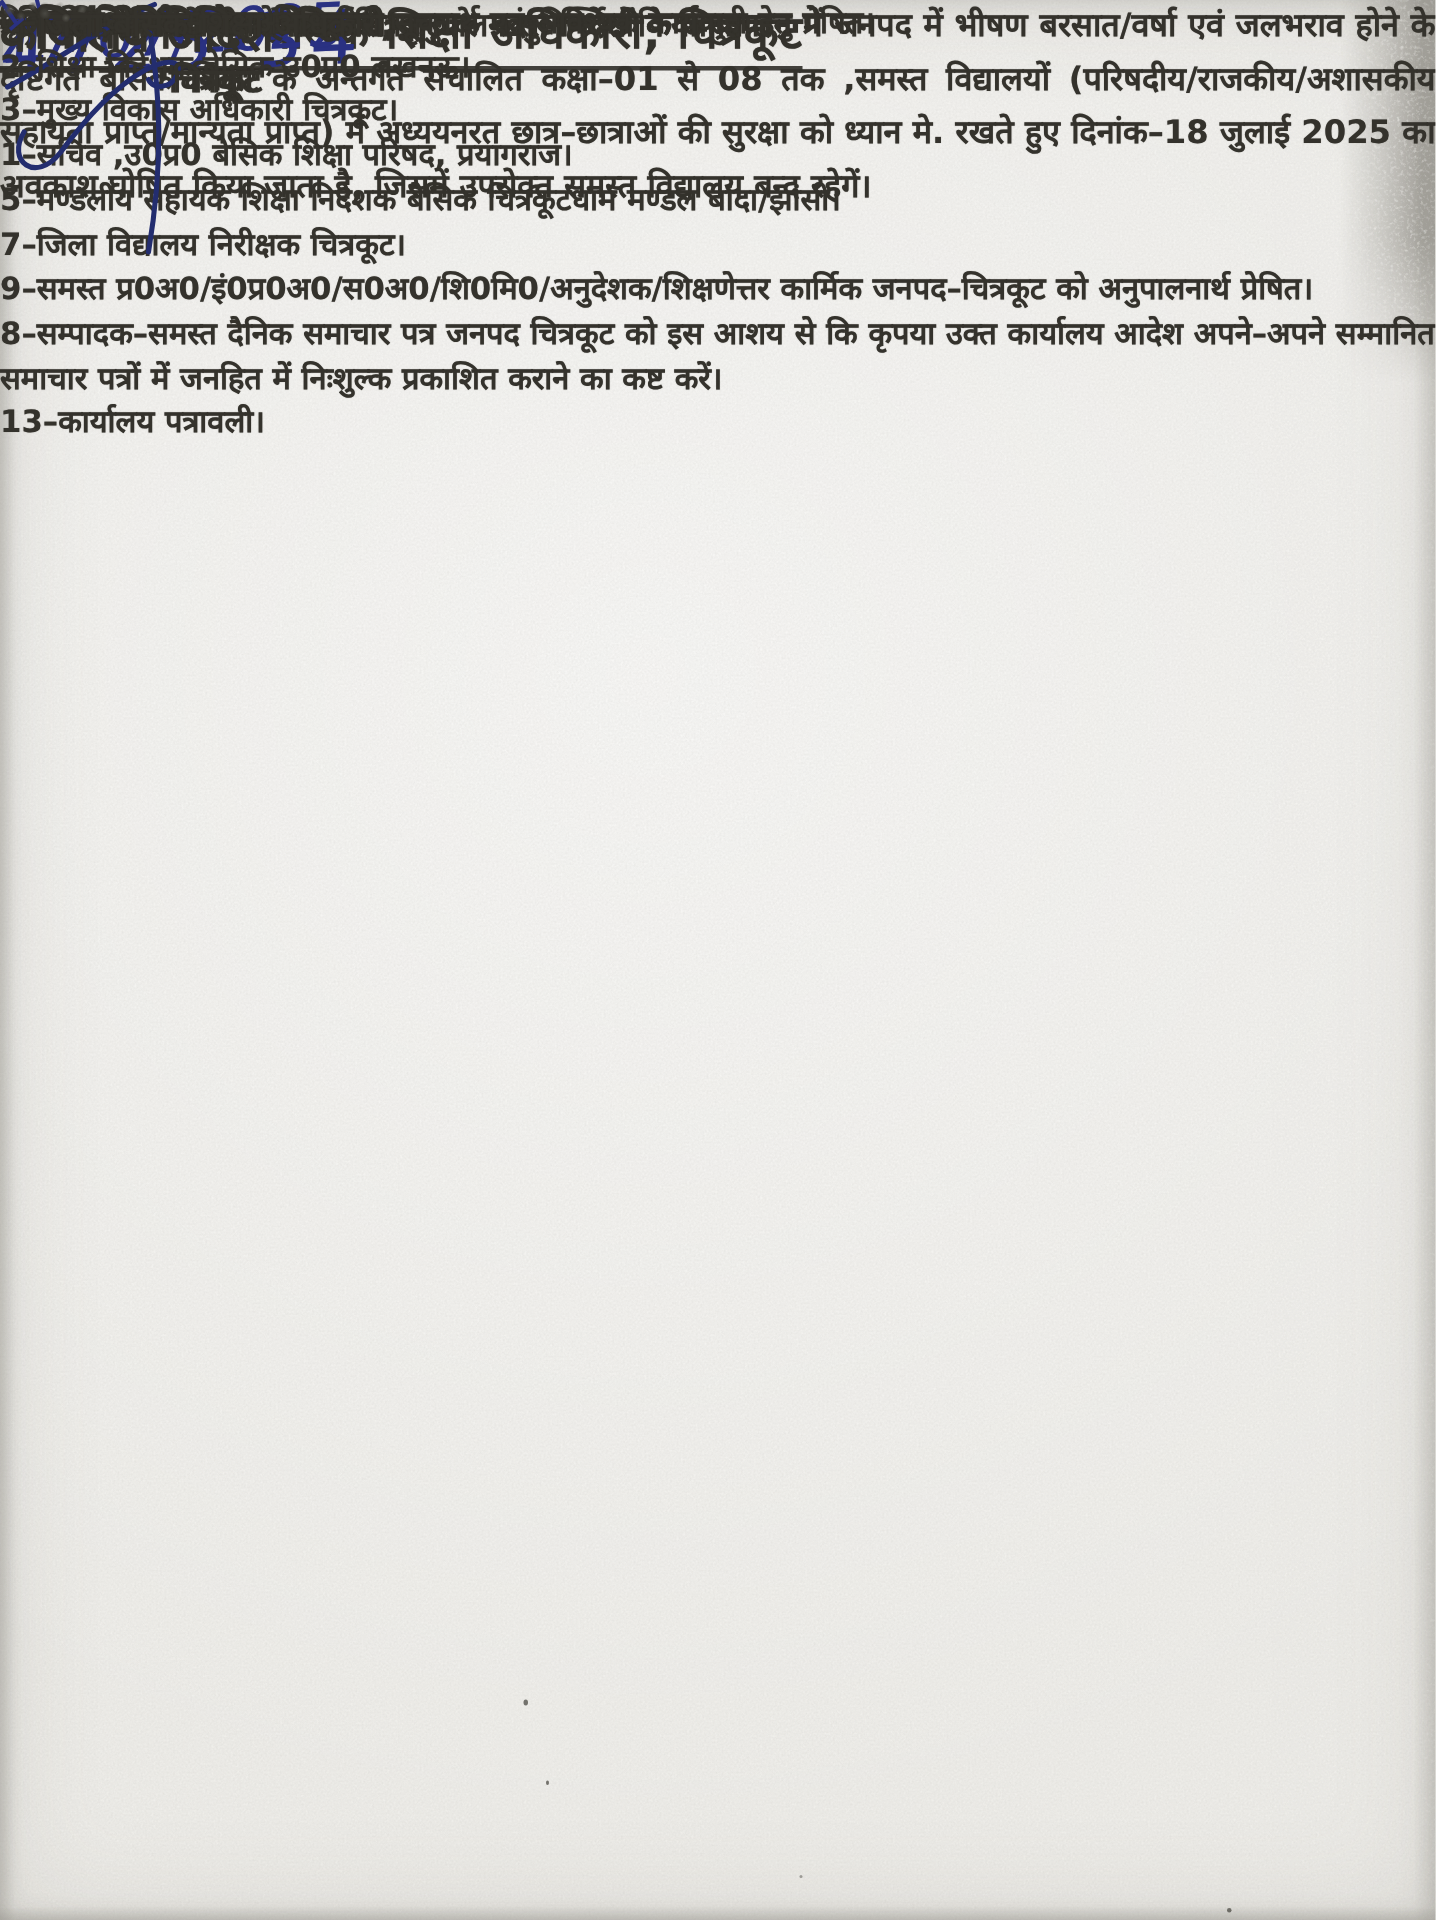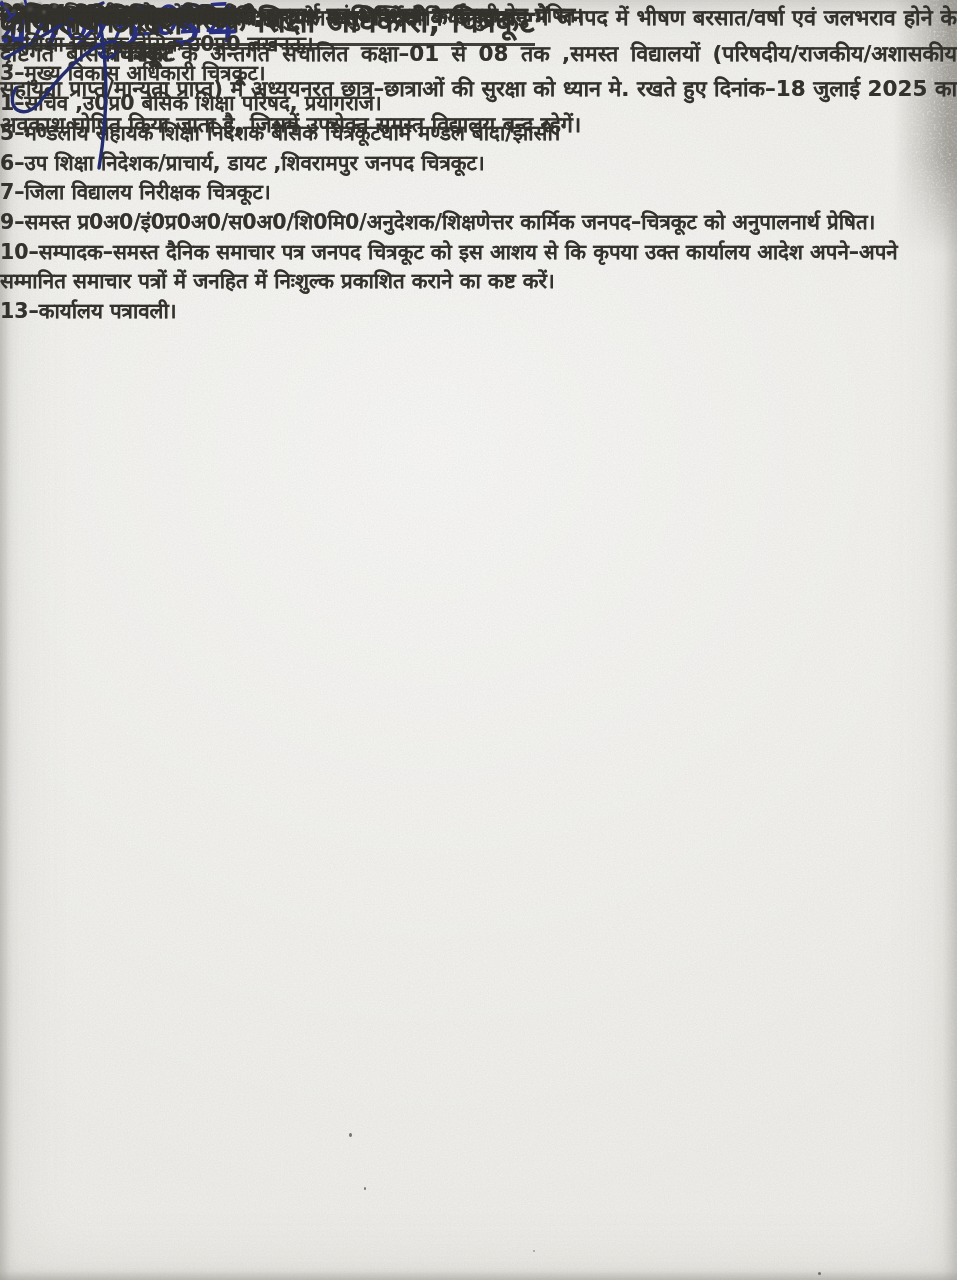--- a/index.html
+++ b/index.html
@@ -144,24 +144,23 @@
   </div>
 
   <div class="abs ref-line print">पृ0सं0 एवं दिनांक उपरोक्तानुसार ।</div>
   <div class="abs copy-line print">प्रतिलिपि–निम्नलिखित अधिकारियो सूचनार्थ एवं आवश्यक कार्यवाही हेतु प्रेषित।</div>
   <div class="abs dist print">
     <div class="dist-item">1–जिलाधिकारी महोदय चित्रकूट।</div>
     <div class="dist-item">2–शिक्षा निदेशक बेसिक उ0प्र0 लखनऊ।</div>
     <div class="dist-item">3–मुख्य विकास अधिकारी चित्रकूट।</div>
     <div class="dist-item">1–सचिव ,उ0प्र0 बेसिक शिक्षा परिषद, प्रयागराज।</div>
     <div class="dist-item">5–मण्डलीय सहायक शिक्षा निदेशक बेसिक चित्रकूटधाम मण्डल बांदा/झांसी।</div>
-    <div class="dist-item">6–उप शिक्षा निदेशक/प्राचार्य, डायट ,शिवरामपुर जनपद चित्रकूट।</div>
     <div class="dist-item">7–जिला विद्यालय निरीक्षक चित्रकूट।</div>
     <div class="dist-item">9–समस्त प्र0अ0/इं0प्र0अ0/स0अ0/शि0मि0/अनुदेशक/शिक्षणेत्तर कार्मिक जनपद–चित्रकूट को अनुपालनार्थ प्रेषित।</div>
-    <div class="dist-item">10–सम्पादक–समस्त दैनिक समाचार पत्र जनपद चित्रकूट को इस आशय से कि कृपया उक्त कार्यालय आदेश अपने–अपने सम्मानित समाचार पत्रों में जनहित में निःशुल्क प्रकाशित कराने का कष्ट करें।</div>
+    <div class="dist-item">8–सम्पादक–समस्त दैनिक समाचार पत्र जनपद चित्रकूट को इस आशय से कि कृपया उक्त कार्यालय आदेश अपने–अपने सम्मानित समाचार पत्रों में जनहित में निःशुल्क प्रकाशित कराने का कष्ट करें।</div>
     <div class="dist-item">13–कार्यालय पत्रावली।</div>
   </div>
 
   <svg class="abs sig-scribble pen" viewBox="0 0 310 175">
     <path d="M 16,88 c -12,20 8,34 24,14 c 18,-24 36,-44 58,-56 c 14,-7 24,-6 20,4 c -4,9 -16,10 -19,3"></path>
     <path d="M 100,22 c 7,42 9,86 -1,146"></path>
   </svg>
   <div class="abs sig-date hw">17/7/25</div>
   <div class="abs sig-block sig-bottom">
     <div>जिला बेसिक शिक्षा अधिकारी,</div>

